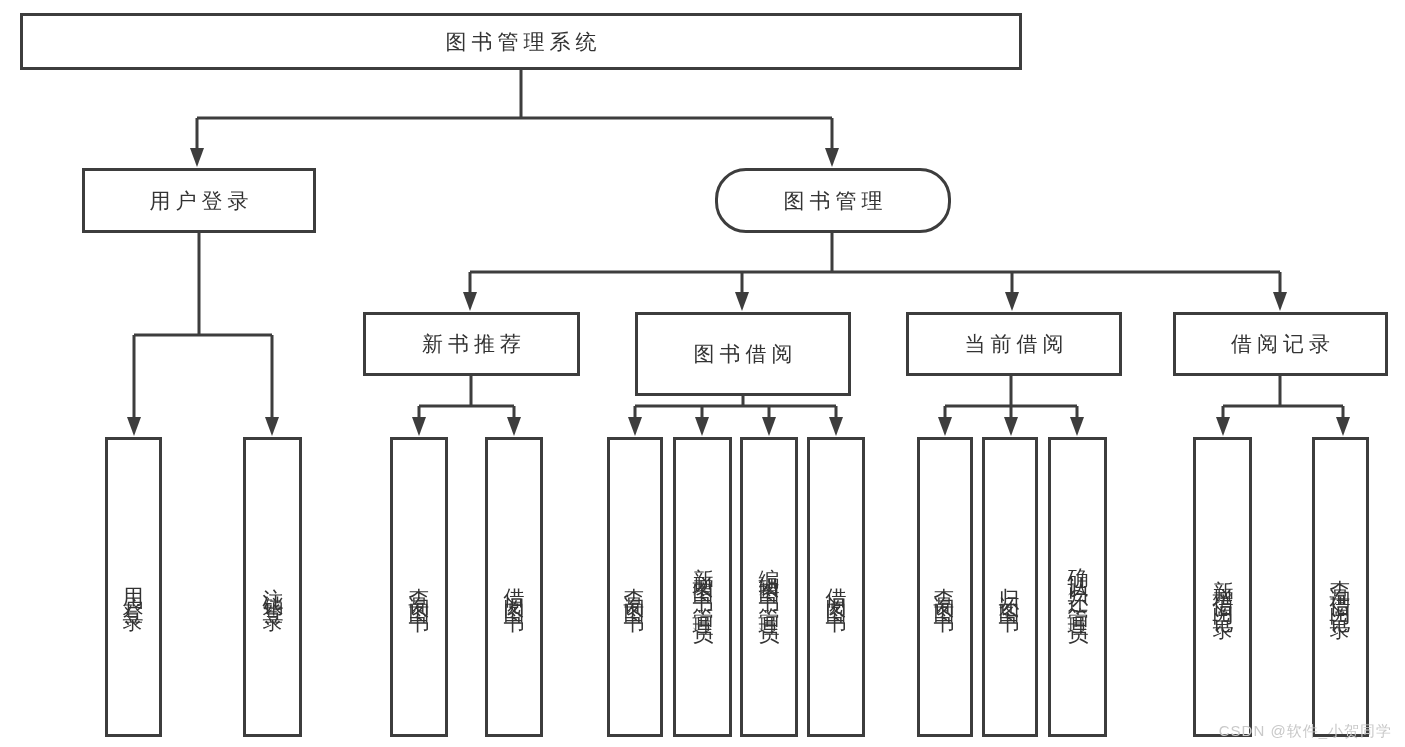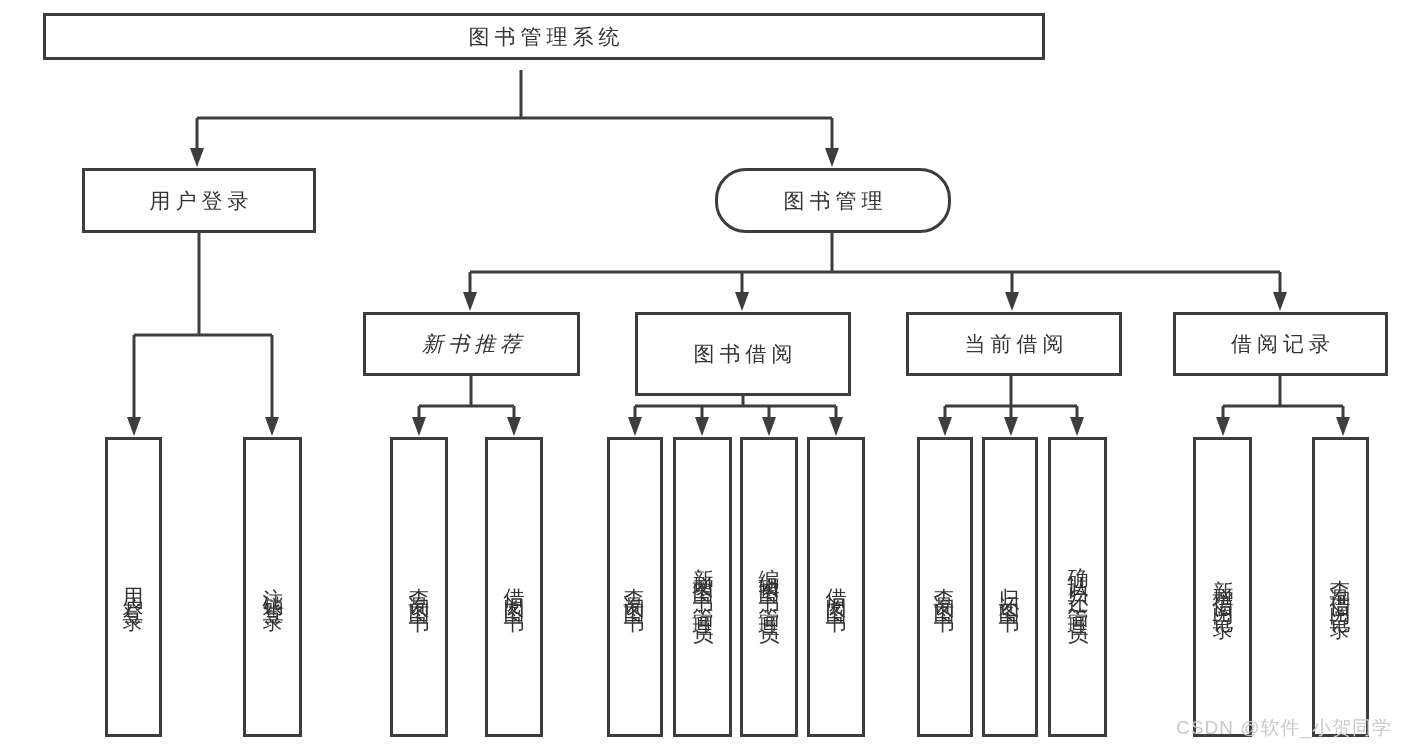--- a/index.html
+++ b/index.html
@@ -39,21 +39,21 @@
     writing-mode:vertical-rl;
     text-orientation:mixed;
     text-align:center;
     font-size:21px;
     letter-spacing:8px;
     line-height:52px; 
   }
   .watermark{
     position:absolute;
     right:13px;bottom:6px;
-    font-size:19px;
+    font-size:15px;
     letter-spacing:1px;
     color:var(--wm);
     z-index:5;
     white-space:nowrap;
   }
 </style>
 </head>
 <body>
 
 <div id="canvas">
@@ -94,27 +94,27 @@
         <polygon points="1004,417 1018,417 1011,436" fill="#3d3d3d"></polygon>
         <polygon points="1070,417 1084,417 1077,436" fill="#3d3d3d"></polygon>
       </g>
       <g>
         <path d="M1280,376 V406 M1223,406 H1343 M1223,406 V418 M1343,406 V418" fill="none" stroke="#3d3d3d" stroke-width="3"></path>
         <polygon points="1216,417 1230,417 1223,436" fill="#3d3d3d"></polygon>
         <polygon points="1336,417 1350,417 1343,436" fill="#3d3d3d"></polygon>
       </g>
     </svg>
 
-  <div class="node hnode" style="left:20px;top:13px;width:1002px;height:47px;margin-left:23px;">图书管理系统</div>
+  <div class="node hnode" style="left:20px;top:13px;width:1002px;height:57px;">图书管理系统</div>
 
   <div class="node hnode" style="left:82px;top:168px;width:234px;height:65px;">用户登录</div>
 
   <div class="node hnode" style="left:715px;top:168px;width:236px;height:65px;border-radius:31px;">图书管理</div>
 
-  <div class="node hnode" style="left:363px;top:312px;width:217px;height:64px;font-style:italic;">新书推荐</div>
+  <div class="node hnode" style="left:363px;top:312px;width:217px;height:64px;">新书推荐</div>
 
   <div class="node hnode" style="left:635px;top:312px;width:216px;height:84px;">图书借阅</div>
 
   <div class="node hnode" style="left:906px;top:312px;width:216px;height:64px;">当前借阅</div>
 
   <div class="node hnode" style="left:1173px;top:312px;width:215px;height:64px;">借阅记录</div>
 
   <div class="node vnode" style="left:105px;width:57px;">用户登录</div>
 
   <div class="node vnode" style="left:243px;width:59px;">注销登录</div>

